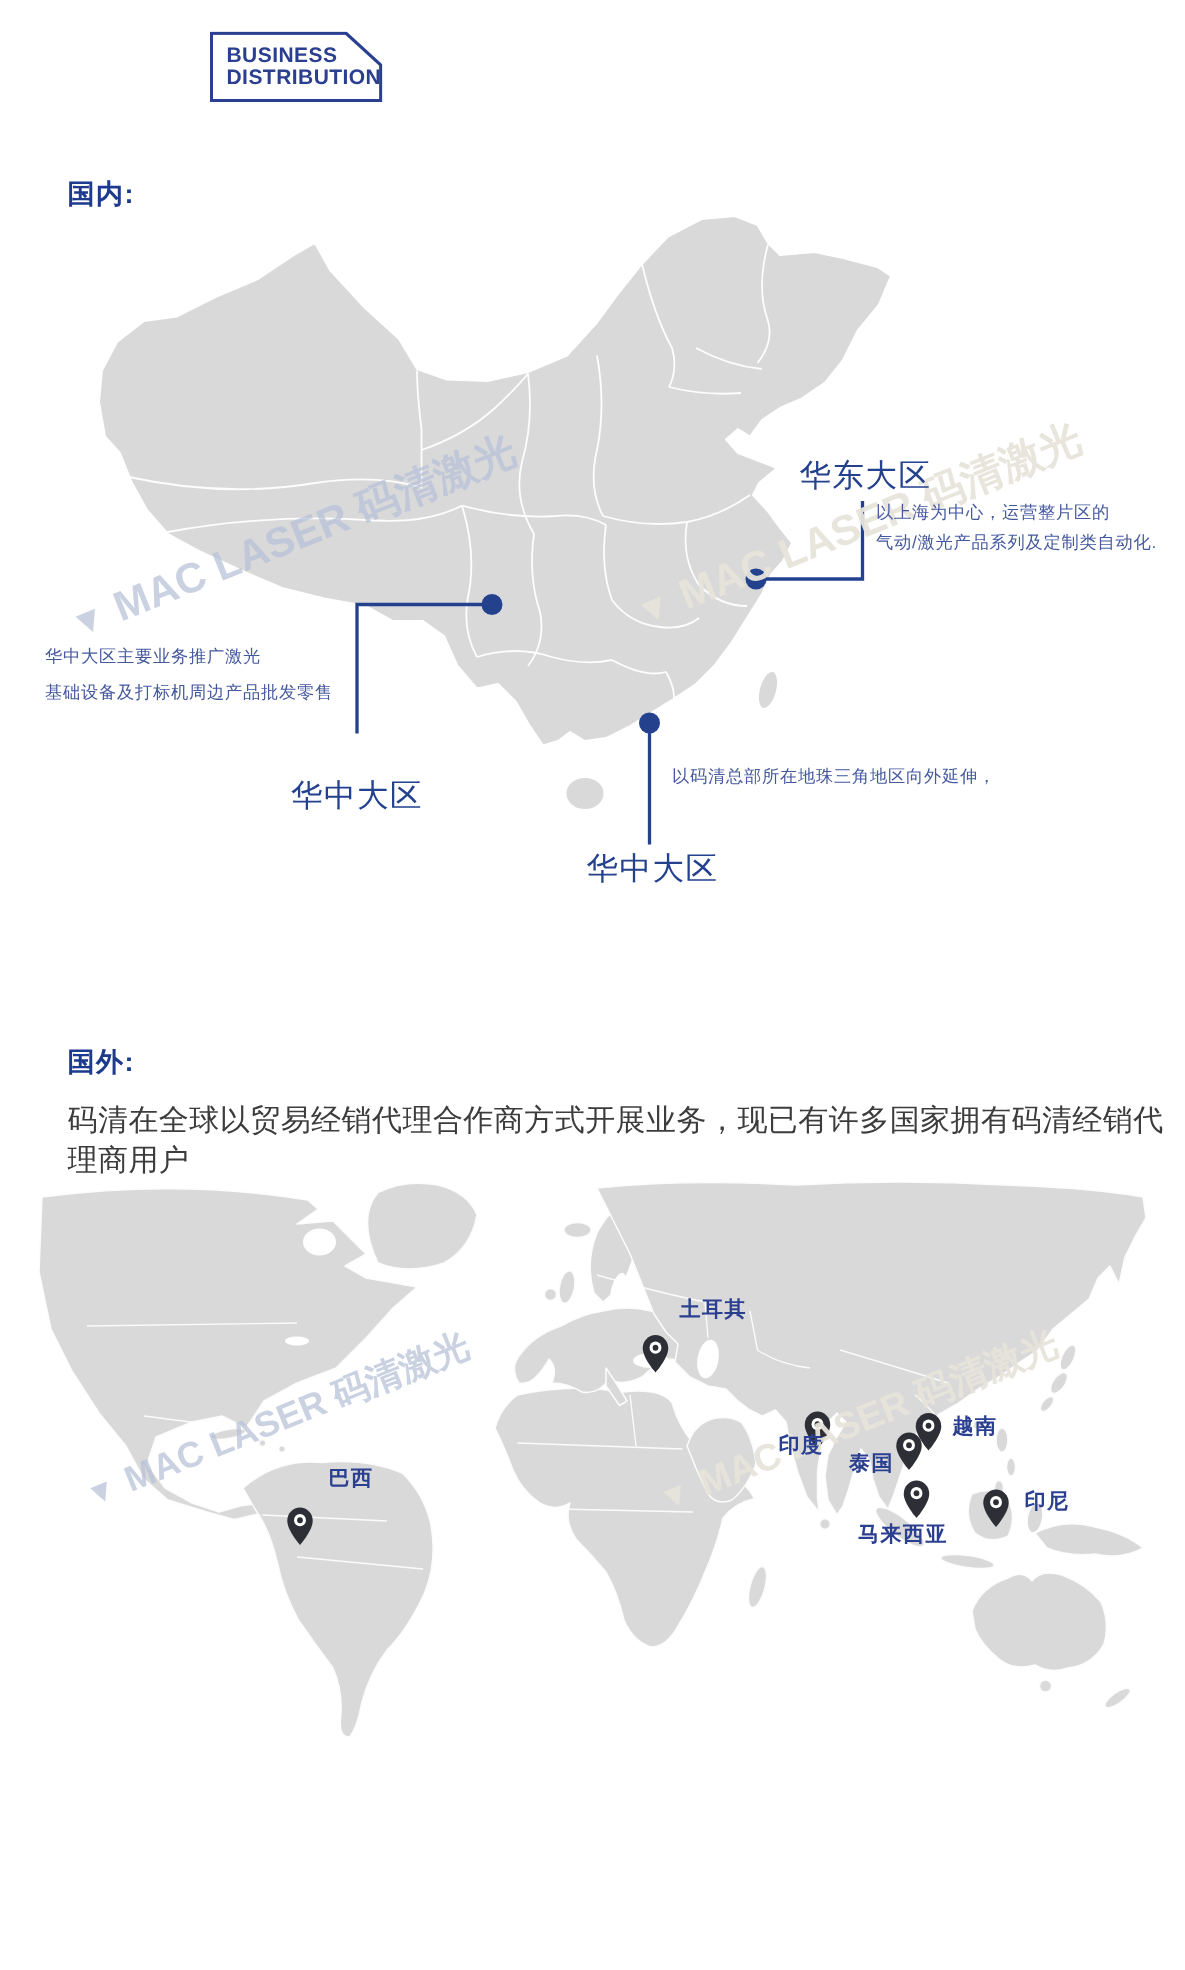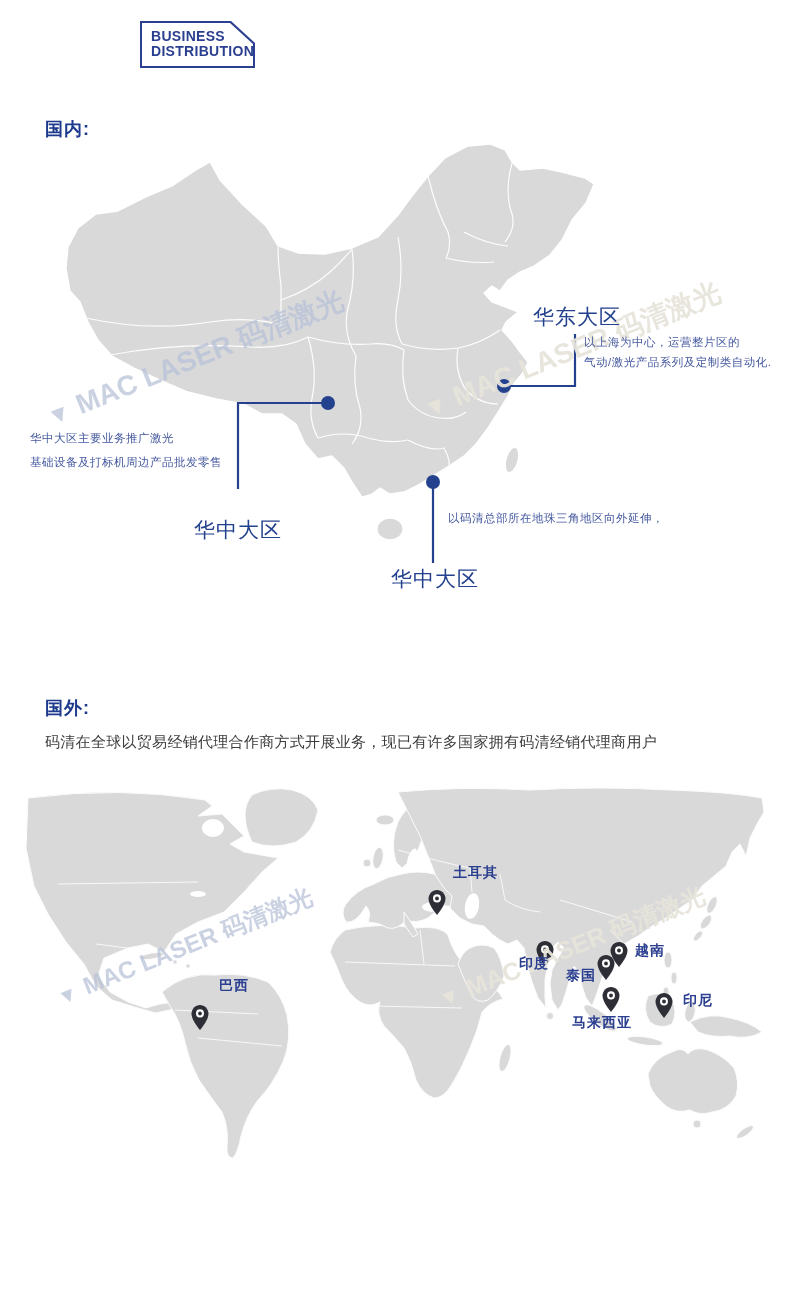--- a/index.html
+++ b/index.html
@@ -15,21 +15,21 @@
   }
   .hdr-badge{left:140px;top:21px;width:115px;height:47px;background:#2b3f90;
     -webkit-clip-path:polygon(0 0,calc(100% - 24px) 0,100% 22px,100% 100%,0 100%);
     clip-path:polygon(0 0,calc(100% - 24px) 0,100% 22px,100% 100%,0 100%);}
   .hdr-badge-in{position:absolute;left:2px;top:2px;right:2px;bottom:2px;background:#ffffff;
     -webkit-clip-path:polygon(0 0,calc(100% - 23px) 0,100% 21px,100% 100%,0 100%);
     clip-path:polygon(0 0,calc(100% - 23px) 0,100% 21px,100% 100%,0 100%);}
   .hdr-en{left:151px;top:29px;color:#2b3f90;font-size:14px;font-weight:bold;line-height:15px;letter-spacing:.3px;}
   
   .sec-heading{font-size:18px;font-weight:bold;color:#1d3a8c;letter-spacing:1px;}
-  .subtitle{font-size:15px;color:#3c3c3c;letter-spacing:.3px;}
+  .subtitle{font-size:20px;color:#3c3c3c;letter-spacing:.3px;}
   
   .region-label{font-size:21px;font-weight:normal;color:#24418e;letter-spacing:1px;}
   .region-desc{font-size:11.5px;color:#44589e;letter-spacing:.5px;line-height:20px;white-space:nowrap;}
   .region-desc.ralign{text-align:left;line-height:24px;}
   
   .country-label{font-size:14px;font-weight:bold;color:#2b3f90;letter-spacing:1px;white-space:nowrap;}
   
   .wm{display:flex;align-items:center;gap:8px;font-weight:bold;white-space:nowrap;
       transform:rotate(-22deg);transform-origin:left center;pointer-events:none;}
   .wm .logo{font-size:.85em;transform:translateY(1px);}

